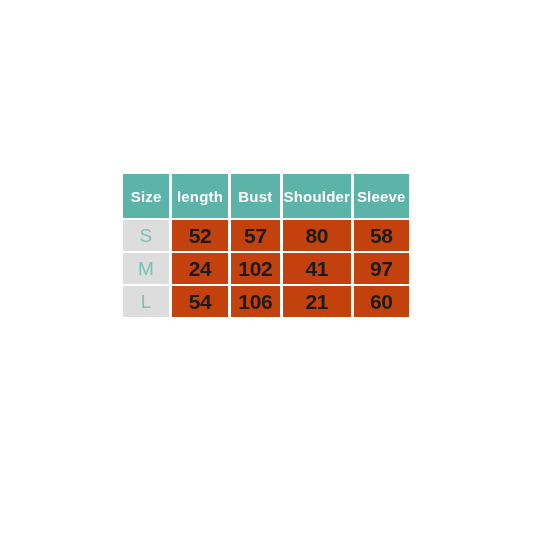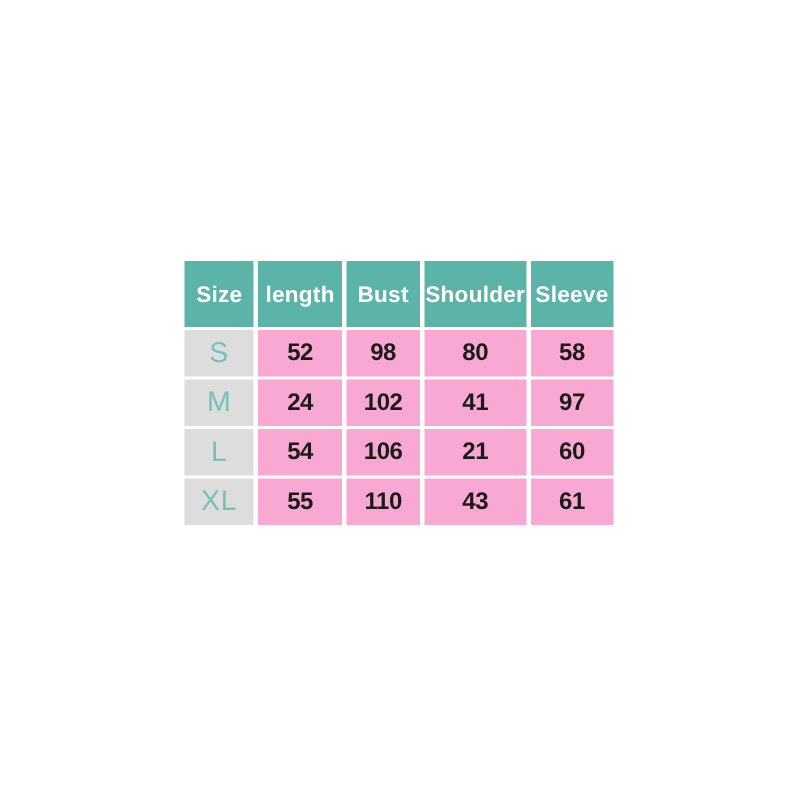--- a/index.html
+++ b/index.html
@@ -56,24 +56,24 @@
     background: #dddddd;
     color: #79c1b5;
     height: 31px;
     font-size: 19px;
     font-weight: normal;
     letter-spacing: 0.5px;
   }
 
   
   #size-chart tbody td.measure-cell {
-    background: #f9a8d4;
+    background: #c2410c;
     color: #1b1b1b;
     height: 31px;
-    font-size: 16px;
+    font-size: 21px;
     font-weight: bold;
     letter-spacing: -0.3px;
   }
 
   
   col.col-size     { width: 46px; }
   col.col-length   { width: 55px; }
   col.col-bust     { width: 49px; }
   col.col-shoulder { width: 67px; }
   col.col-sleeve   { width: 55px; }
@@ -99,41 +99,34 @@
         <th>Bust</th>
         <th>Shoulder</th>
         <th>Sleeve</th>
       </tr>
     </thead>
 
     <tbody>
       <tr>
         <td class="size-cell">S</td>
         <td class="measure-cell">52</td>
-        <td class="measure-cell">98</td>
+        <td class="measure-cell">57</td>
         <td class="measure-cell">80</td>
         <td class="measure-cell">58</td>
       </tr>
       <tr>
         <td class="size-cell">M</td>
         <td class="measure-cell">24</td>
         <td class="measure-cell">102</td>
         <td class="measure-cell">41</td>
         <td class="measure-cell">97</td>
       </tr>
       <tr>
         <td class="size-cell">L</td>
         <td class="measure-cell">54</td>
         <td class="measure-cell">106</td>
         <td class="measure-cell">21</td>
         <td class="measure-cell">60</td>
       </tr>
-      <tr>
-        <td class="size-cell">XL</td>
-        <td class="measure-cell">55</td>
-        <td class="measure-cell">110</td>
-        <td class="measure-cell">43</td>
-        <td class="measure-cell">61</td>
-      </tr>
     </tbody>
   </table>
 
 </div>
 
 </body></html>

